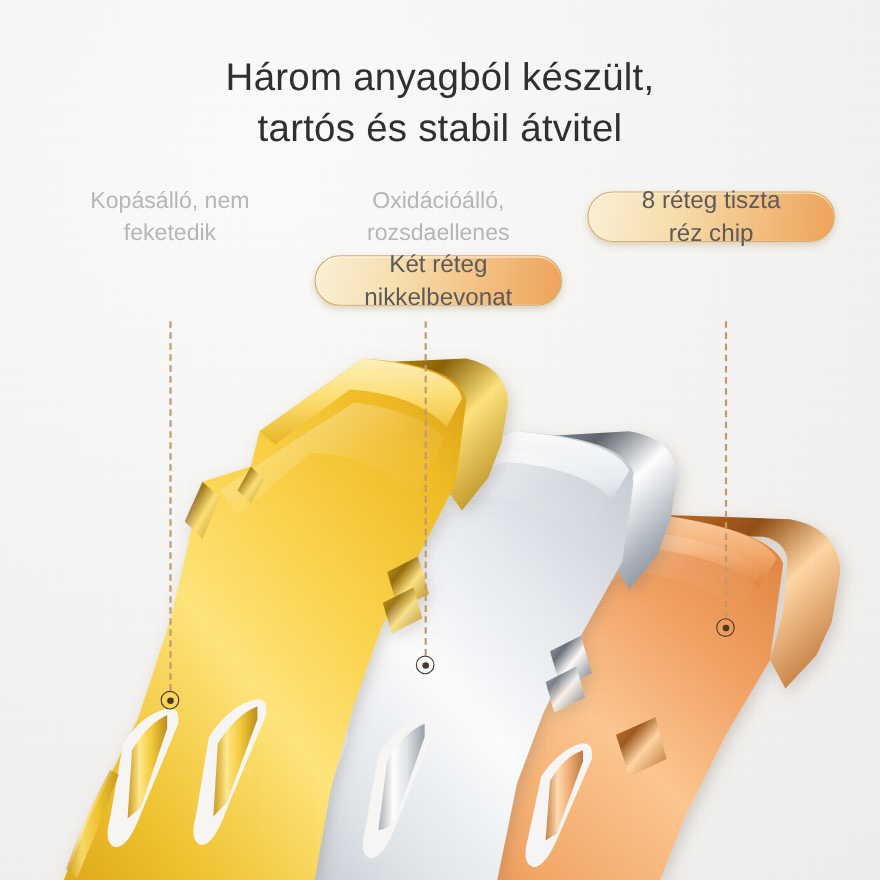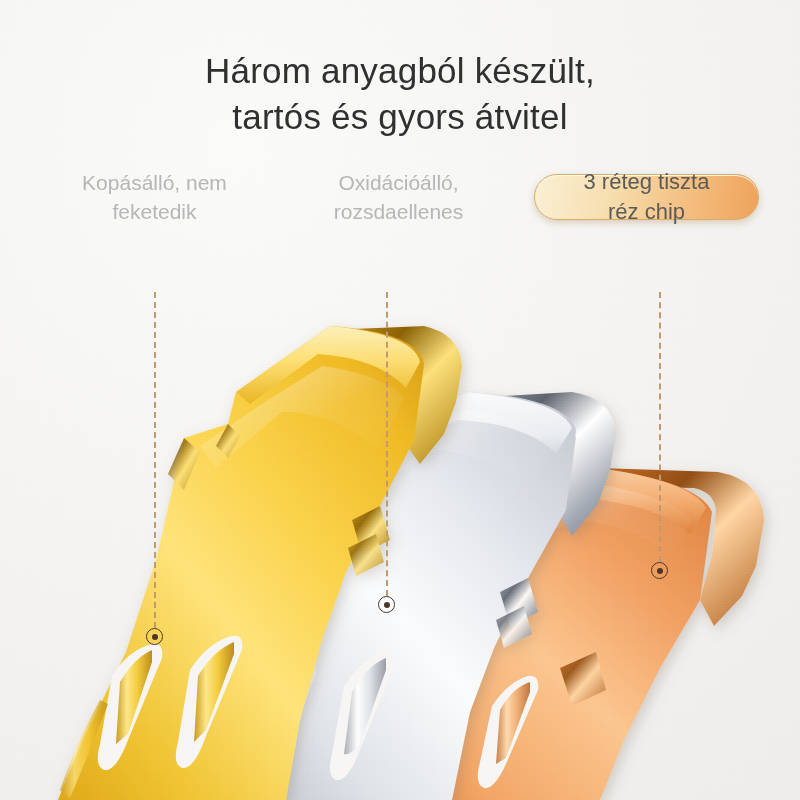--- a/index.html
+++ b/index.html
@@ -330,35 +330,40 @@
   <div class="marker" style="left:146px; top:628px;"></div>
 
   <div class="leader" style="left:386px; top:292px; height:304px;"></div>
   <div class="marker" style="left:378px; top:596px;"></div>
 
   <div class="leader" style="left:659px; top:292px; height:270px;"></div>
   <div class="marker" style="left:651px; top:562px;"></div>
 
   <div id="title">
     <span class="line">Három anyagból készült,</span>
-    <span class="line">tartós és gyors átvitel</span>
+    <span class="line">tartós és stabil átvitel</span>
   </div>
 
   <div class="label-col" style="left:42px; top:168px; width:225px;">
     <div class="caption">Kopásálló, nem
 feketedik</div>
   </div>
 
   <div class="label-col" style="left:286px; top:168px; width:225px;">
     <div class="caption">Oxidációálló,
 rozsdaellenes</div>
+    <div class="pill-wrap">
+      <div class="pill"></div>
+      <div class="pill-text">Két réteg
+nikkelbevonat</div>
+    </div>
   </div>
 
   <div class="label-col" style="left:534px; top:168px; width:225px;">
     <div class="pill-wrap">
       <div class="pill"></div>
-      <div class="pill-text">3 réteg tiszta
+      <div class="pill-text">8 réteg tiszta
 réz chip</div>
     </div>
   </div>
 
   <div id="noise"></div>
 </div>
 
 </body></html>

